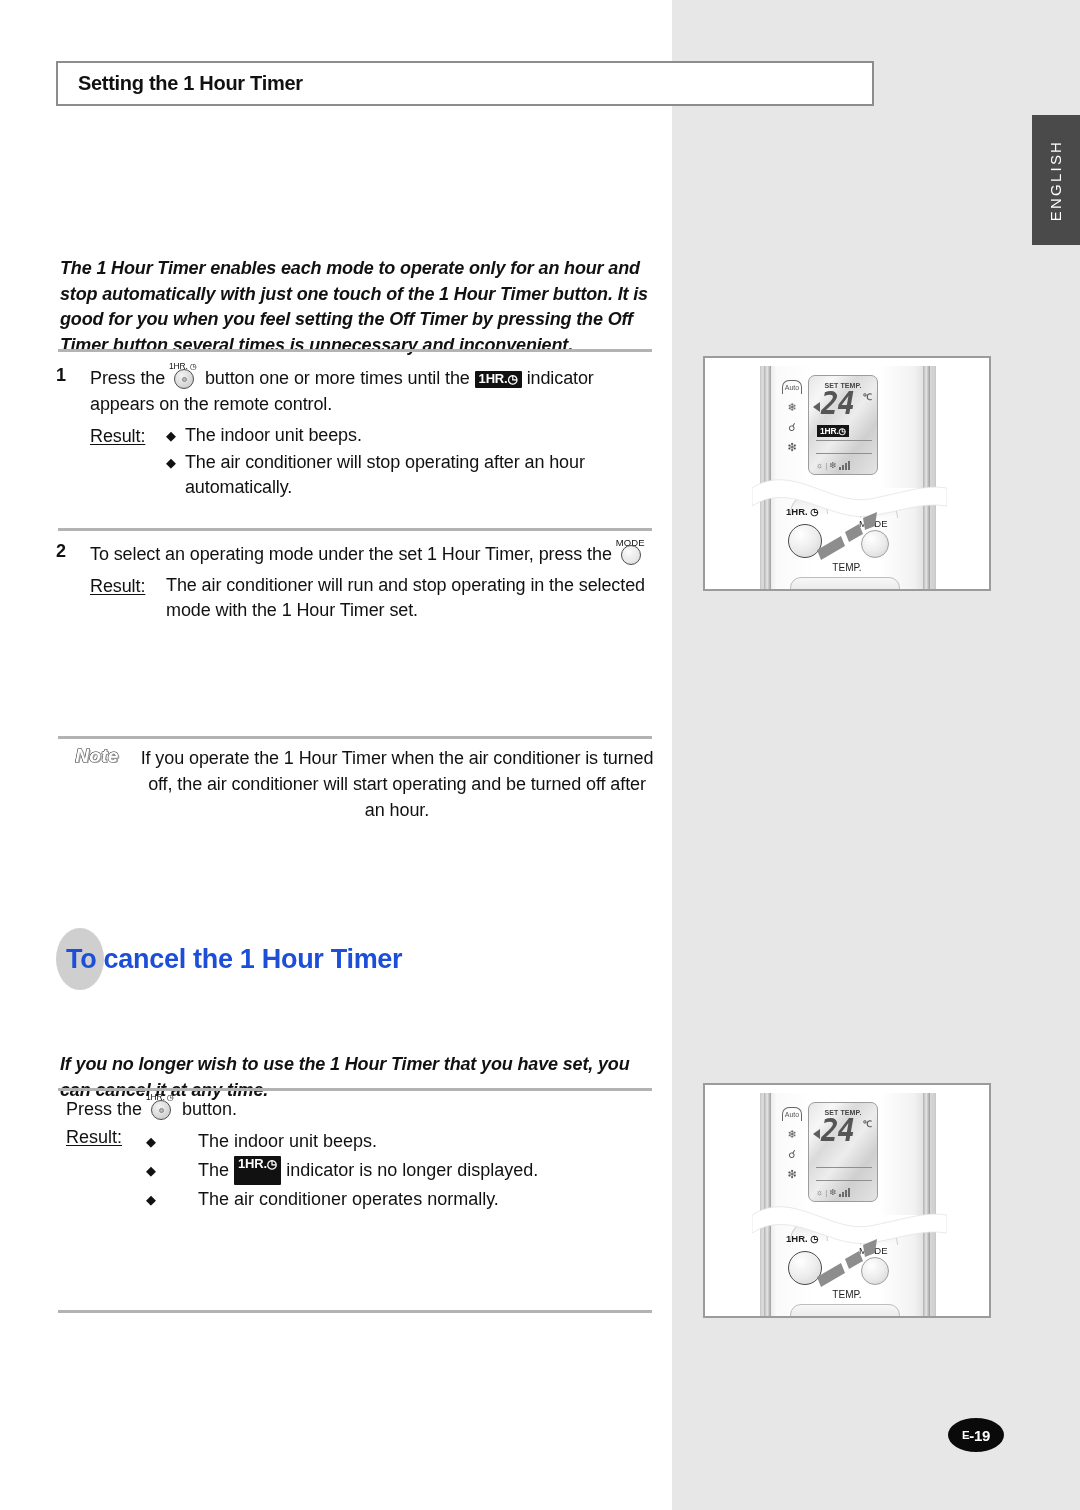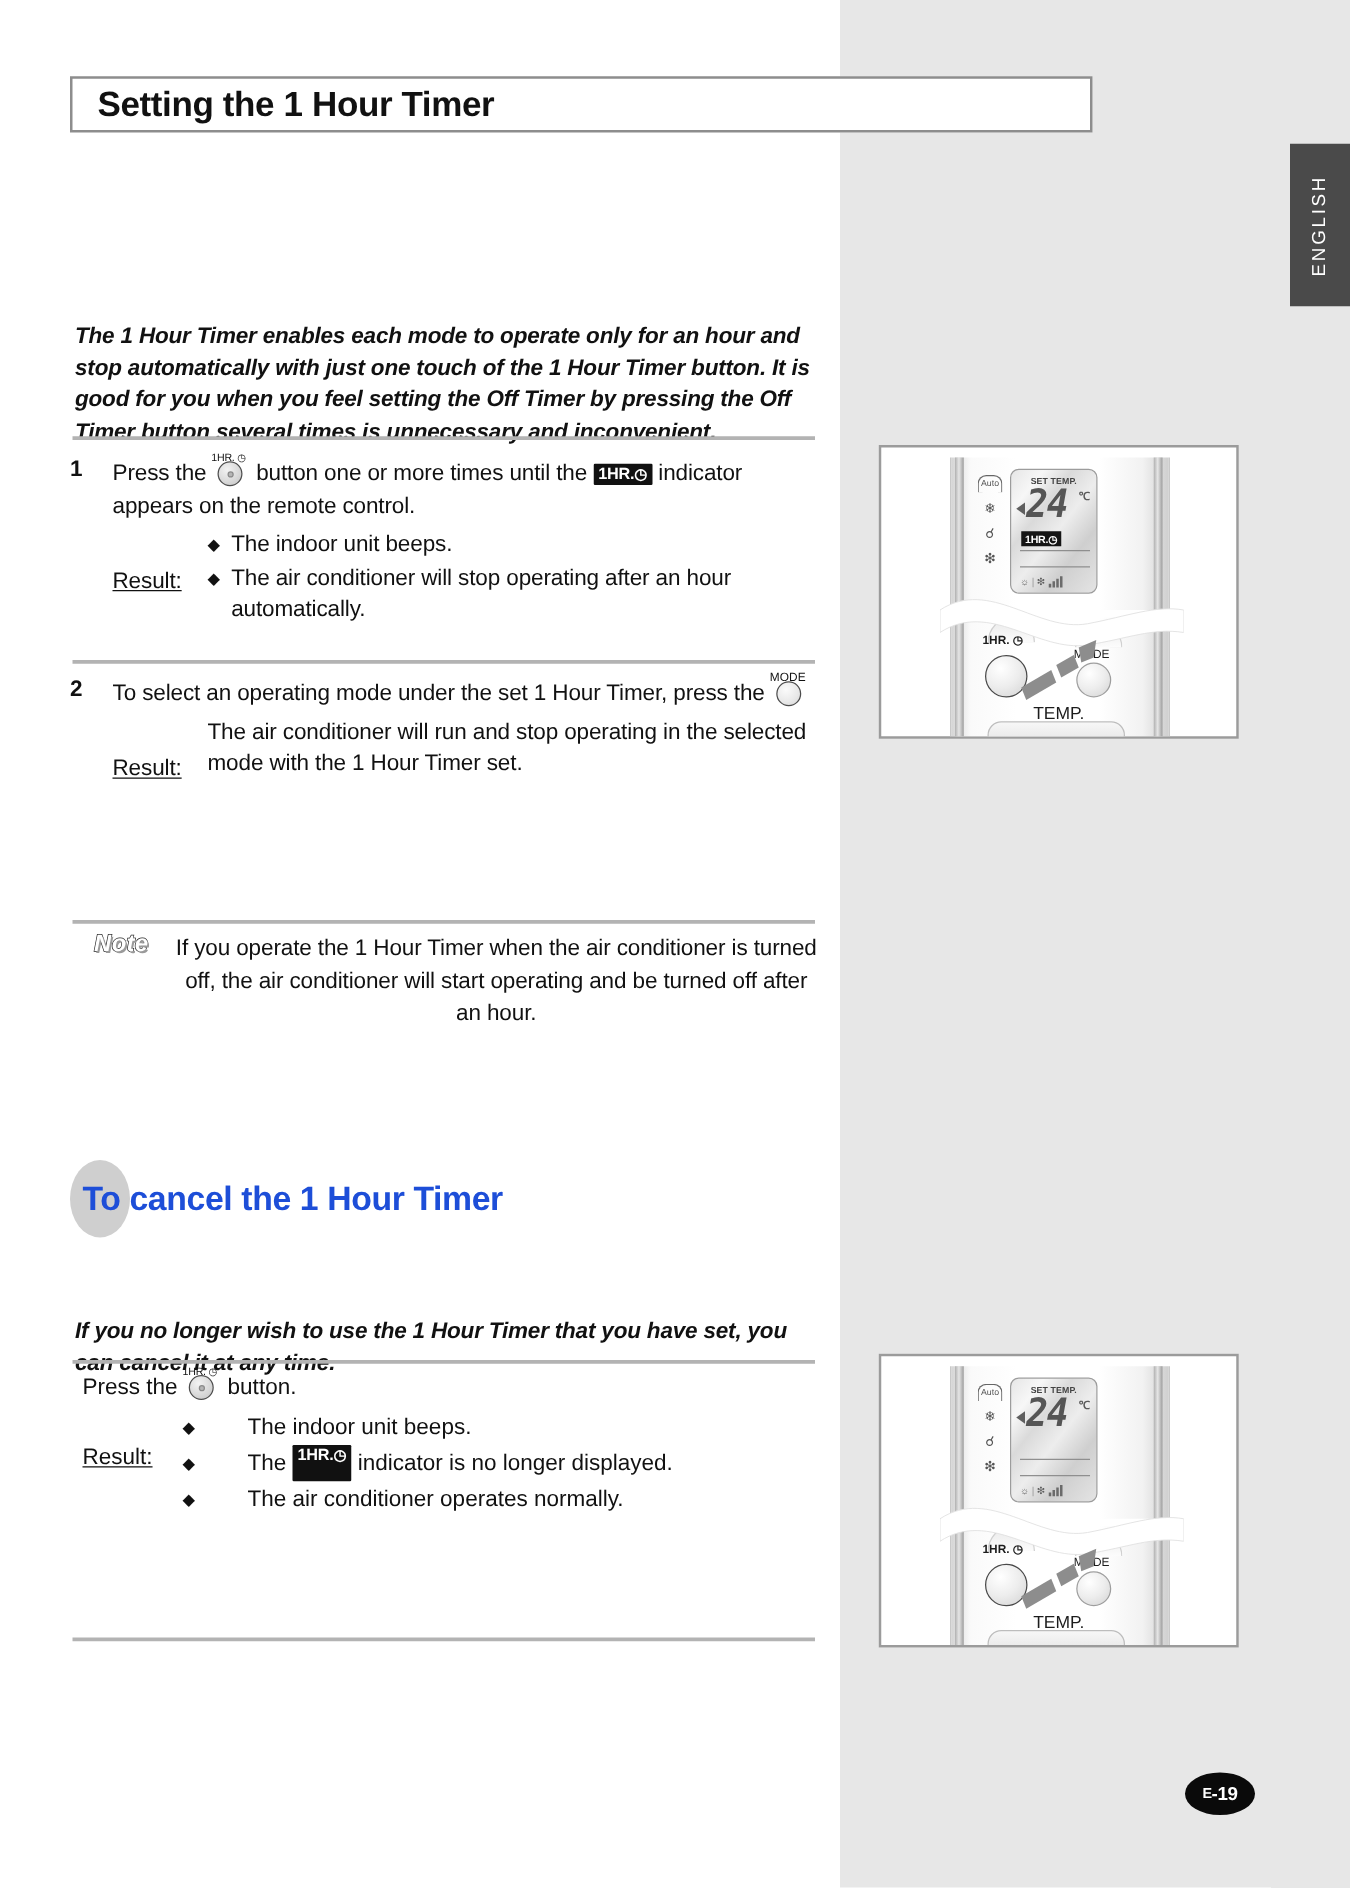--- a/index.html
+++ b/index.html
@@ -31,21 +31,21 @@
   }
   
   .title-box{
     position:absolute;left:56px;top:61px;width:818px;height:45px;
     background:#ffffff;border:2px solid #8d8d8d;
     display:flex;align-items:center;
     box-sizing:border-box;
   }
   .title-box h1{
     margin:0;padding:0 0 0 20px;
-    font-size:28px;font-weight:bold;color:#111;
+    font-size:20px;font-weight:bold;color:#111;
     letter-spacing:-0.3px;
   }
   
   .intro{
     position:absolute;left:60px;width:596px;
     font-size:18px;font-style:italic;font-weight:bold;
     line-height:25.5px;color:#111;letter-spacing:-0.15px;
   }
   #intro1{top:256px;}
   #intro2{top:1052px;width:600px;}
@@ -59,21 +59,21 @@
   .step-num{
     position:absolute;left:0;top:0;width:22px;
     font-size:18px;font-weight:bold;text-align:left;
   }
   .step-body{
     margin-left:34px;font-size:18px;line-height:26px;letter-spacing:-0.1px;
   }
   .result-row{display:flex;margin-top:6px;}
   .result-label{
     width:76px;flex:none;font-size:18px;
-    text-decoration:underline;text-underline-offset:2px;margin-top:28px;
+    text-decoration:underline;text-underline-offset:2px;
   }
   .result-items{flex:1;}
   .result-line{display:flex;font-size:18px;line-height:25px;margin-bottom:2px;}
   .bullet{
     flex:none;color:#111;font-size:13px;line-height:25px;
   }
   .bullet-text{margin-left:9px;}
   
   .inline-btn{
     display:inline-block;position:relative;
@@ -249,21 +249,21 @@
   }
   .lbl-1hr{
     position:absolute;left:26px;top:148px;font-size:9.5px;font-weight:bold;color:#1c1c1c;
     white-space:nowrap;
   }
   .lbl-mode{
     position:absolute;left:99px;top:160px;font-size:9.5px;color:#1c1c1c;
   }
   .lbl-temp{
     position:absolute;left:0;right:0;top:204px;text-align:center;
-    font-size:14px;color:#1c1c1c;
+    font-size:10px;color:#1c1c1c;
   }
   .btn-bottom{
     position:absolute;left:30px;top:219px;width:110px;height:22px;
     border-radius:11px;
     background:linear-gradient(180deg,#f7f7f7,#e2e2e2);
     border:1px solid #bdbdbd;box-sizing:border-box;
   }
   
   .swoosh{position:absolute;left:-8px;top:108px;width:195px;height:52px;pointer-events:none;}
   

